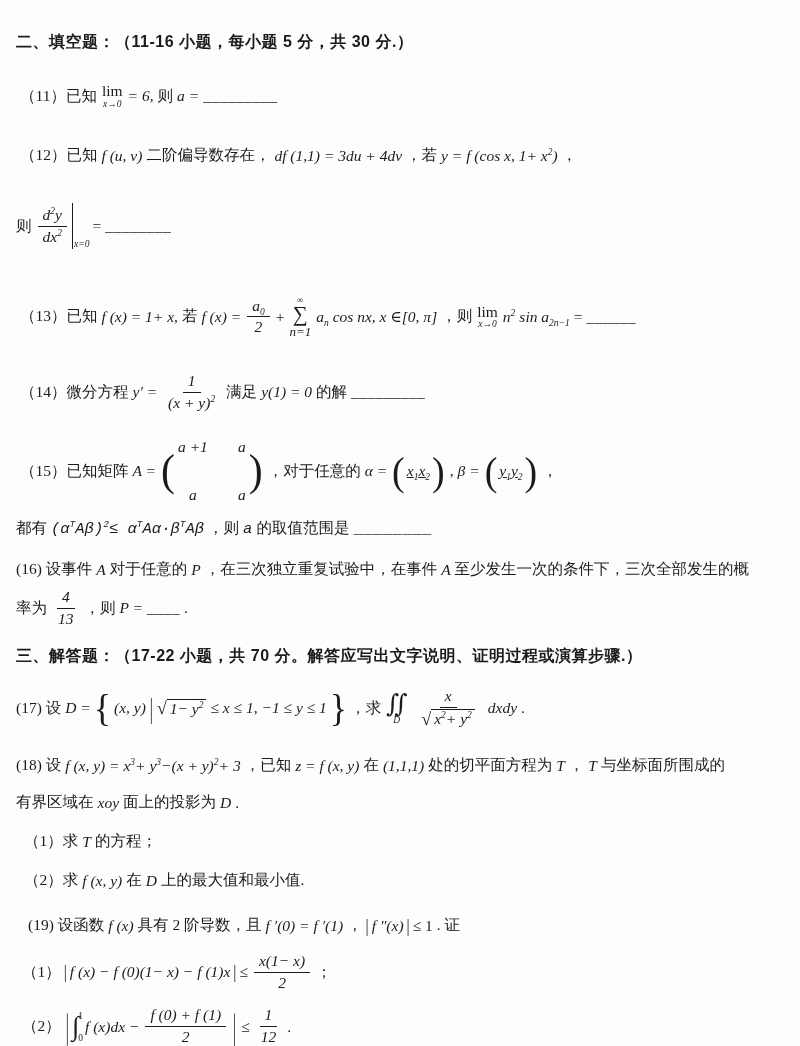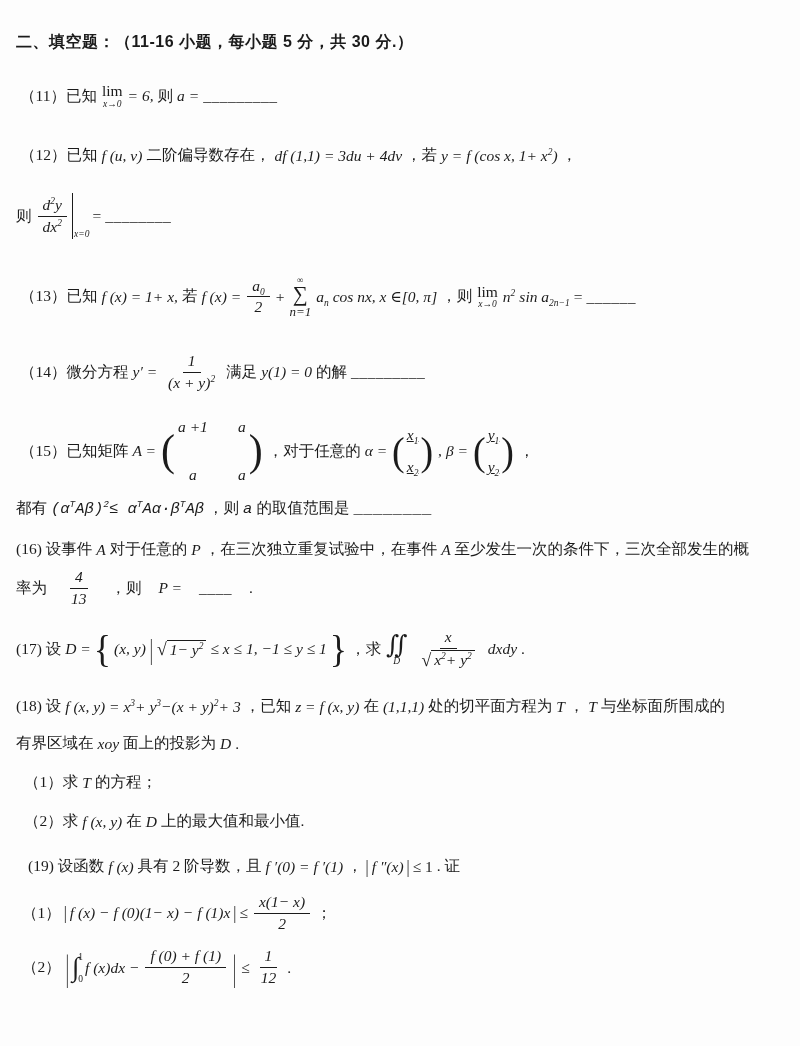--- a/index.html
+++ b/index.html
@@ -28,22 +28,22 @@
   .sumop .sum-mid{font-size:21px;line-height:0.95;font-style:normal;}
   .sumop .sum-bot{font-size:13px;font-style:italic;}
   .sqrt{display:inline-flex;align-items:flex-end;margin:0 2px;}
   .sqrt-sign{font-style:normal;font-size:1.15em;line-height:1;}
   .rad{border-top:1.2px solid currentColor;padding:0 3px;font-style:italic;}
   .mat{display:inline-flex;align-items:center;margin:0 3px;}
   .paren{display:inline-block;font-style:normal;line-height:0.85;font-weight:400;}
   .paren.p2{font-size:42px;transform:scaleY(1.05);}
   .paren.pv{font-size:38px;transform:scaleY(1.05);}
   .mat-grid{display:grid;grid-template-columns:auto auto;column-gap:14px;row-gap:3px;text-align:center;padding:0 3px;font-style:italic;gap:30px;}
-  .vec-col{display:flex;flex-direction:column;align-items:center;row-gap:14px;padding:0 2px;font-style:italic;text-decoration:underline;}
-  .evalgrp{display:inline-flex;align-items:flex-end;margin:7px 1px;}
+  .vec-col{display:flex;flex-direction:row;align-items:center;row-gap:14px;padding:0 2px;font-style:italic;text-decoration:underline;}
+  .evalgrp{display:inline-flex;align-items:flex-end;margin:17px 1px;}
   .vrule{width:1.2px;height:46px;background:currentColor;display:block;}
   .evalsub{font-size:9.5px;font-style:italic;margin-left:1px;}
   .intop{display:inline-flex;align-items:center;}
   .int-sign{font-size:27px;line-height:1;font-style:normal;}
   .int-scripts{display:inline-flex;flex-direction:column;justify-content:space-between;height:32px;font-size:9.5px;font-style:normal;margin-left:-1px;}
   .iintop{display:inline-flex;flex-direction:column;align-items:center;line-height:1;margin:0 3px;}
   .iint-sign{font-size:25px;font-style:normal;}
   .iint-sub{font-size:9.5px;font-style:italic;margin-top:0px;}
   .brace{display:inline-block;font-size:36px;font-style:normal;line-height:0.8;transform:scaleY(1.05);margin:0 1px;}
   .setbar{display:inline-block;font-style:normal;transform:scaleY(1.9);margin:0 2px;}
@@ -52,21 +52,21 @@
   
   #h2{margin:14px 0 0 10px;}
   #p11{margin:30px 0 0 12px;}
   #p12a{margin:36px 0 0 12px;}
   #p12b{margin:20px 0 0 8px;}
   #p13{margin:30px 0 0 12px;}
   #p14{margin:34px 0 0 12px;}
   #p15a{margin:26px 0 0 12px;}
   #p15b{margin:14px 0 0 8px;font-family:Liberation Mono, monospace;}
   #p16a{margin:20px 0 0 8px;}
-  #p16b{margin:8px 0 0 8px;gap:13px;}
+  #p16b{margin:8px 0 0 8px;}
   #h3{margin:18px 0 0 10px;}
   #p17{margin:20px 0 0 8px;}
   #p18a{margin:26px 0 0 8px;}
   #p18b{margin:16px 0 0 8px;}
   #p18s1{margin:18px 0 0 16px;}
   #p18s2{margin:18px 0 0 16px;}
   #p19{margin:24px 0 0 20px;}
   #p19s1{margin:16px 0 0 14px;}
   #p19s2{margin:14px 0 0 14px;}
 </style>
@@ -216,20 +216,23 @@
     <span class="frac">
       <span class="num">4</span>
       <span class="den">13</span>
     </span>
     <span class="cn">，则</span>
     <span class="mi">P =</span>
     <span class="blank">____</span>
     <span class="mr">.</span>
   </div>
 
+  <div id="h3" class="line hd">
+    <span>三、解答题：（17-22 小题，共 70 分。解答应写出文字说明、证明过程或演算步骤.）</span>
+  </div>
 
   <div id="p17" class="line">
     <span class="cn">(17) 设</span>
     <span class="mi">D =</span>
     <span class="brace">{</span>
     <span class="mi">(x, y)</span>
     <span class="setbar">|</span>
     <span class="sqrt">
       <span class="sqrt-sign">√</span>
       <span class="rad"><span>1− y</span><sup>2</sup></span>

